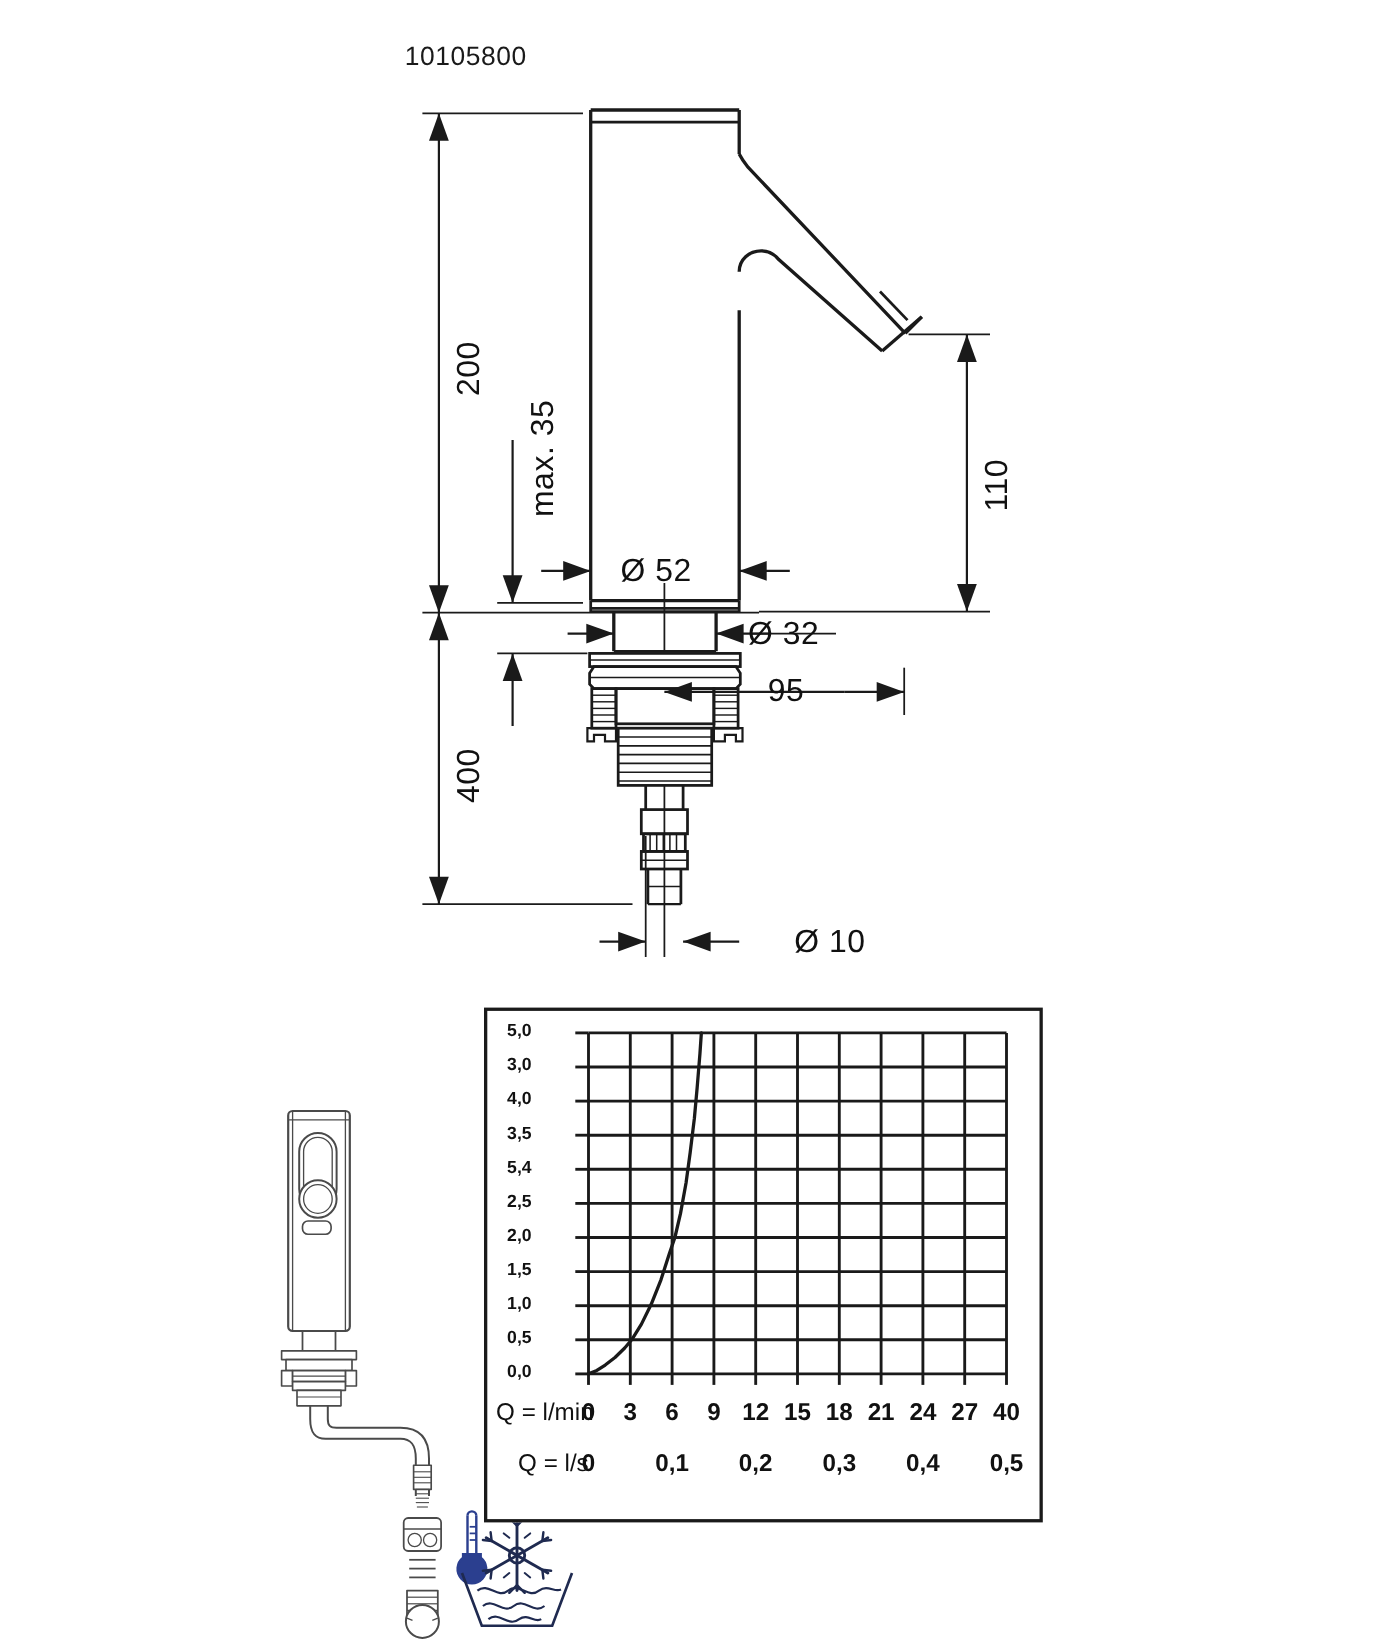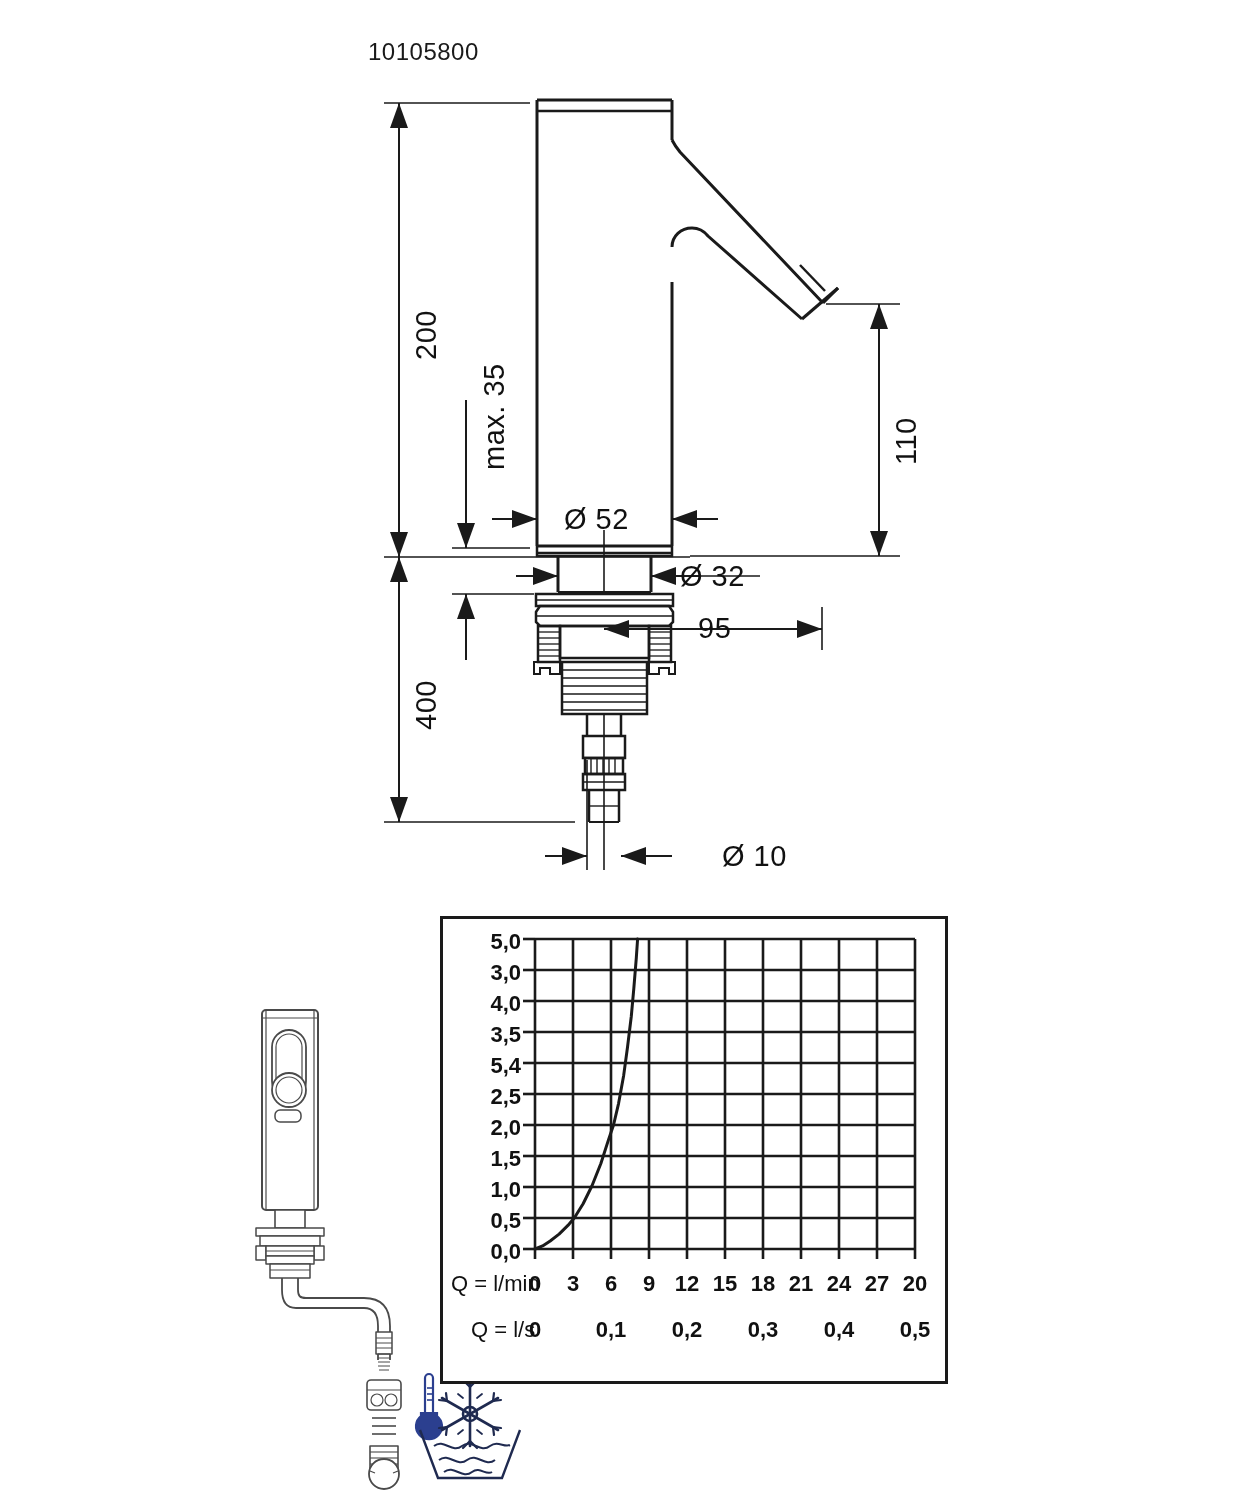--- a/index.html
+++ b/index.html
@@ -55,25 +55,24 @@
   }
   .axis-label {
     font-size: 22px;
     font-weight: normal;
     color: #111;
     white-space: nowrap;
     letter-spacing: 0px;
   }
   .tick-label {
     position: absolute;
-    font-size: 22px;
+    font-size: 16px;
     font-weight: bold;
     color: #111;
     white-space: nowrap;
-    text-align: right;
   }
   .xtick-label {
     position: absolute;
     font-size: 22px;
     font-weight: bold;
     color: #111;
     white-space: nowrap;
     text-align: center;
   }
 </style>
@@ -469,21 +468,21 @@
     <div class="xtick-label" style="left:62px;  top:352px; width:60px;">0</div>
     <div class="xtick-label" style="left:100px; top:352px; width:60px;">3</div>
     <div class="xtick-label" style="left:138px; top:352px; width:60px;">6</div>
     <div class="xtick-label" style="left:176px; top:352px; width:60px;">9</div>
     <div class="xtick-label" style="left:214px; top:352px; width:60px;">12</div>
     <div class="xtick-label" style="left:252px; top:352px; width:60px;">15</div>
     <div class="xtick-label" style="left:290px; top:352px; width:60px;">18</div>
     <div class="xtick-label" style="left:328px; top:352px; width:60px;">21</div>
     <div class="xtick-label" style="left:366px; top:352px; width:60px;">24</div>
     <div class="xtick-label" style="left:404px; top:352px; width:60px;">27</div>
-    <div class="xtick-label" style="left:442px; top:352px; width:60px;">20</div>
+    <div class="xtick-label" style="left:442px; top:352px; width:60px;">40</div>
 
     <div class="axis-label abs" style="left:8px; top:352px;">Q = l/min</div>
 
     <div class="xtick-label" style="left:62px;  top:398px; width:60px;">0</div>
     <div class="xtick-label" style="left:138px; top:398px; width:60px;">0,1</div>
     <div class="xtick-label" style="left:214px; top:398px; width:60px;">0,2</div>
     <div class="xtick-label" style="left:290px; top:398px; width:60px;">0,3</div>
     <div class="xtick-label" style="left:366px; top:398px; width:60px;">0,4</div>
     <div class="xtick-label" style="left:442px; top:398px; width:60px;">0,5</div>
 

